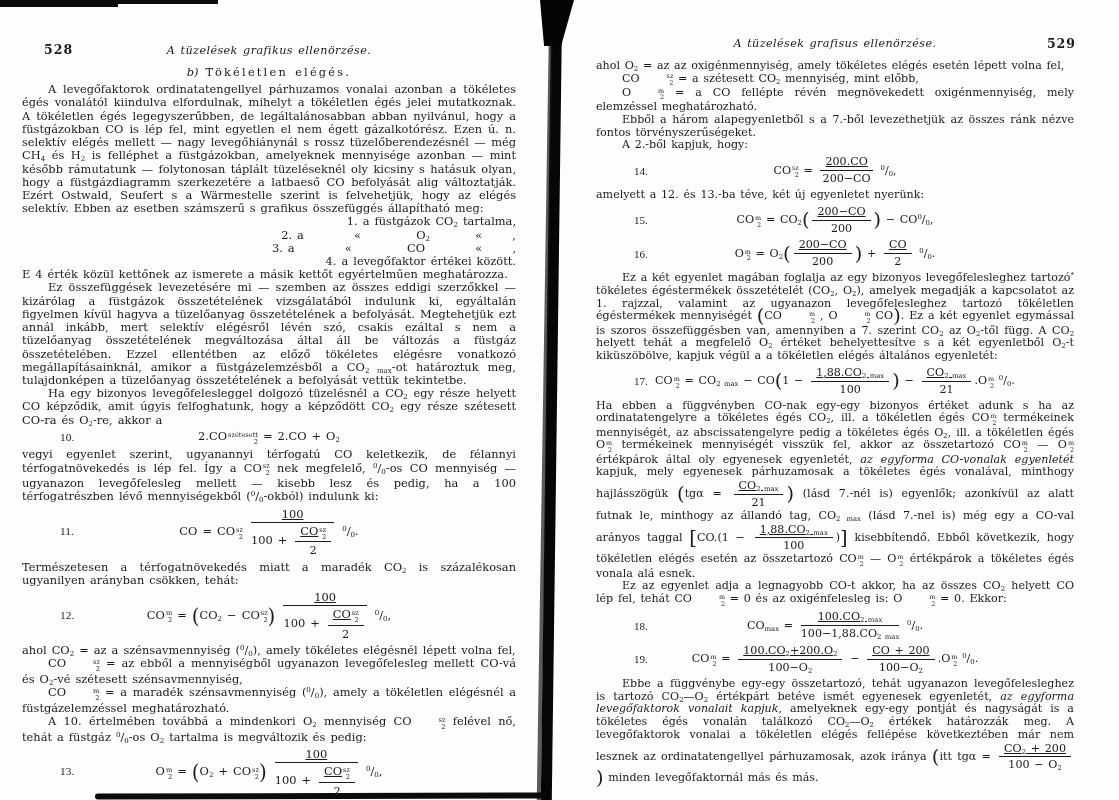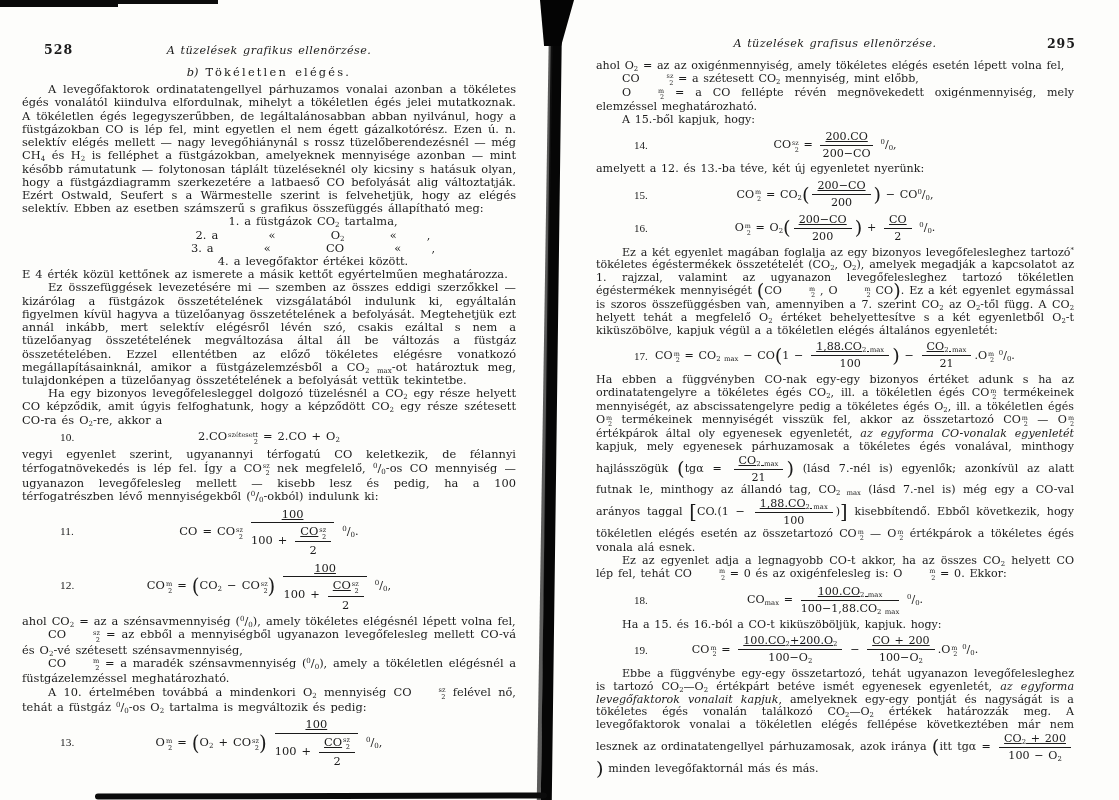--- a/index.html
+++ b/index.html
@@ -35,21 +35,21 @@
   .pgnum{position:absolute;top:-1px;font-style:normal;font-weight:bold;font-size:12.5px;letter-spacing:1px;}
   #page-left .pgnum{left:-6px;margin-left:28px;}
   #page-right .pgnum{right:-2px;}
 
   .heading{text-align:center;margin:1px 0 4px;}
   .heading em{margin-right:7px;}
   .heading .sp{letter-spacing:2.2px;margin-top:12px;}
 
   .page p{margin:0;}
   p.ind{text-indent:26px;}
-  .list{white-space:pre;margin-left:88px;text-align:center;}
+  .list{white-space:pre;margin-left:88px;text-align:right;}
 
   sub,sup{font-size:0.62em;line-height:0;}
   sup{vertical-align:0.55em;}
   sub{vertical-align:-0.3em;}
   em{font-style:italic;}
 
   .ss{display:inline-block;vertical-align:-0.55em;text-align:right;font-size:0.58em;line-height:1.05;margin-left:1px;}
   .ssup,.ssub{display:block;}
 
   .frac{display:inline-block;vertical-align:middle;text-align:center;margin:0 3px;line-height:1.25;text-indent:0;}
@@ -79,45 +79,46 @@
   <div class="pgbody">
       <div class="heading"><em>b)</em><span class="sp">Tökéletlen elégés.</span></div>
       <p class="ind">A levegőfaktorok ordinatatengellyel párhuzamos vonalai azonban a tökéletes égés vonalától kiindulva elfordulnak, mihelyt a tökéletlen égés jelei mutatkoznak. A tökéletlen égés legegyszerűbben, de legáltalánosabban abban nyilvánul, hogy a füstgázokban CO is lép fel, mint egyetlen el nem égett gázalkotórész. Ezen ú. n. selektív elégés mellett — nagy levegőhiánynál s rossz tüzelőberendezésnél — még CH<sub>4</sub> és H<sub>2</sub> is felléphet a füstgázokban, amelyeknek mennyisége azonban — mint később rámutatunk — folytonosan táplált tüzeléseknél oly kicsiny s hatásuk olyan, hogy a füstgázdiagramm szerkezetére a latbaeső CO befolyását alig változtatják. Ezért Ostwald, Seufert s a Wärmestelle szerint is felvehetjük, hogy az elégés selektív. Ebben az esetben számszerű s grafikus összefüggés állapítható meg:</p>
       <div class="list"><div>1. a füstgázok CO<sub>2</sub> tartalma,</div><div>2. a          «           O<sub>2</sub>         «      ,</div><div>3. a          «           CO          «      ,</div><div>4. a levegőfaktor értékei között.</div></div>
       <p>E 4 érték közül kettőnek az ismerete a másik kettőt egyértelműen meghatározza.</p>
       <p class="ind">Ez összefüggések levezetésére mi — szemben az összes eddigi szerzőkkel — kizárólag a füstgázok összetételének vizsgálatából indulunk ki, egyáltalán figyelmen kívül hagyva a tüzelőanyag összetételének a befolyását. Megtehetjük ezt annál inkább, mert selektív elégésről lévén szó, csakis ezáltal s nem a tüzelőanyag összetételének megváltozása által áll be változás a füstgáz összetételében. Ezzel ellentétben az előző tökéletes elégésre vonatkozó megállapításainknál, amikor a füstgázelemzésből a CO<sub>2 max</sub>-ot határoztuk meg, tulajdonképen a tüzelőanyag összetételének a befolyását vettük tekintetbe.</p>
       <p class="ind">Ha egy bizonyos levegőfelesleggel dolgozó tüzelésnél a CO<sub>2</sub> egy része helyett CO képződik, amit úgyis felfoghatunk, hogy a képződött CO<sub>2</sub> egy része szétesett CO-ra és O<sub>2</sub>-re, akkor a</p>
       <div class="eq"><span class="lbl">10.</span><span>2.CO<span class="ss"><span class="ssup">szétesett</span><span class="ssub">2</span></span>  = 2.CO + O<sub>2</sub></span></div>
       <p>vegyi egyenlet szerint, ugyanannyi térfogatú CO keletkezik, de félannyi térfogatnövekedés is lép fel. Így a CO<span class="ss"><span class="ssup">sz</span><span class="ssub">2</span></span> nek megfelelő, <sup>0</sup>/<sub>0</sub>-os CO mennyiség — ugyanazon levegőfelesleg mellett — kisebb lesz és pedig, ha a 100 térfogatrészben lévő mennyiségekből (<sup>0</sup>/<sub>0</sub>-okból) indulunk ki:</p>
       <div class="eq"><span class="lbl">11.</span><span>CO = CO<span class="ss"><span class="ssup">sz</span><span class="ssub">2</span></span> <span class="frac"><span class="fn">100</span><span class="fd">100 + <span class="frac"><span class="fn">CO<span class="ss"><span class="ssup">sz</span><span class="ssub">2</span></span></span><span class="fd">2</span></span></span></span> <sup>0</sup>/<sub>0</sub>.</span></div>
+      <p>Természetesen a térfogatnövekedés miatt a maradék CO<sub>2</sub> is százalékosan ugyanilyen arányban csökken, tehát:</p>
       <div class="eq"><span class="lbl">12.</span><span>CO<span class="ss"><span class="ssup">m</span><span class="ssub">2</span></span> = <span class="bigd">(</span>CO<sub>2</sub> − CO<span class="ss"><span class="ssup">sz</span><span class="ssub">2</span></span><span class="bigd">)</span> <span class="frac"><span class="fn">100</span><span class="fd">100 + <span class="frac"><span class="fn">CO<span class="ss"><span class="ssup">sz</span><span class="ssub">2</span></span></span><span class="fd">2</span></span></span></span> <sup>0</sup>/<sub>0</sub>,</span></div>
       <p>ahol CO<sub>2</sub> = az a szénsavmennyiség (<sup>0</sup>/<sub>0</sub>), amely tökéletes elégésnél lépett volna fel,</p>
       <p class="ind">CO<span class="ss"><span class="ssup">sz</span><span class="ssub">2</span></span> = az ebből a mennyiségből ugyanazon levegőfelesleg mellett CO-vá és O<sub>2</sub>-vé szétesett szénsavmennyiség,</p>
       <p class="ind">CO<span class="ss"><span class="ssup">m</span><span class="ssub">2</span></span> = a maradék szénsavmennyiség (<sup>0</sup>/<sub>0</sub>), amely a tökéletlen elégésnél a füstgázelemzéssel meghatározható.</p>
       <p class="ind">A 10. értelmében továbbá a mindenkori O<sub>2</sub> mennyiség CO<span class="ss"><span class="ssup">sz</span><span class="ssub">2</span></span> felével nő, tehát a füstgáz <sup>0</sup>/<sub>0</sub>-os O<sub>2</sub> tartalma is megváltozik és pedig:</p>
       <div class="eq"><span class="lbl">13.</span><span>O<span class="ss"><span class="ssup">m</span><span class="ssub">2</span></span> = <span class="bigd">(</span>O<sub>2</sub> + CO<span class="ss"><span class="ssup">sz</span><span class="ssub">2</span></span><span class="bigd">)</span> <span class="frac"><span class="fn">100</span><span class="fd">100 + <span class="frac"><span class="fn">CO<span class="ss"><span class="ssup">sz</span><span class="ssub">2</span></span></span><span class="fd">2</span></span></span></span> <sup>0</sup>/<sub>0</sub>,</span></div>
     </div>
 </div>
 
 <div class="page" id="page-right">
   <div class="pghead">
     <span>A tüzelések grafisus ellenörzése.</span>
-    <span class="pgnum">295</span>
+    <span class="pgnum">529</span>
   </div>
   <div class="pgbody">
       <p>ahol O<sub>2</sub> = az az oxigénmennyiség, amely tökéletes elégés esetén lépett volna fel,</p>
       <p class="ind">CO<span class="ss"><span class="ssup">sz</span><span class="ssub">2</span></span> = a szétesett CO<sub>2</sub> mennyiség, mint előbb,</p>
       <p class="ind">O<span class="ss"><span class="ssup">m</span><span class="ssub">2</span></span> = a CO fellépte révén megnövekedett oxigénmennyiség, mely elemzéssel meghatározható.</p>
-      <p class="ind">A 15.-ből kapjuk, hogy:</p>
+      <p class="ind">Ebből a három alapegyenletből s a 7.-ből levezethetjük az összes ránk nézve fontos törvényszerűségeket.</p>
+      <p class="ind">A 2.-ből kapjuk, hogy:</p>
       <div class="eq"><span class="lbl">14.</span><span>CO<span class="ss"><span class="ssup">sz</span><span class="ssub">2</span></span> = <span class="frac"><span class="fn">200.CO</span><span class="fd">200−CO</span></span> <sup>0</sup>/<sub>0</sub>,</span></div>
       <p>amelyett a 12. és 13.-ba téve, két új egyenletet nyerünk:</p>
       <div class="eq"><span class="lbl">15.</span><span>CO<span class="ss"><span class="ssup">m</span><span class="ssub">2</span></span> = CO<sub>2</sub><span class="bigd">(</span><span class="frac"><span class="fn">200−CO</span><span class="fd">200</span></span><span class="bigd">)</span> − CO<sup>0</sup>/<sub>0</sub>,</span></div>
       <div class="eq"><span class="lbl">16.</span><span>O<span class="ss"><span class="ssup">m</span><span class="ssub">2</span></span> = O<sub>2</sub><span class="bigd">(</span><span class="frac"><span class="fn">200−CO</span><span class="fd">200</span></span><span class="bigd">)</span> + <span class="frac"><span class="fn">CO</span><span class="fd">2</span></span> <sup>0</sup>/<sub>0</sub>.</span></div>
       <p class="ind">Ez a két egyenlet magában foglalja az egy bizonyos levegőfelesleghez tartozó<sup>*</sup> tökéletes égéstermékek összetételét (CO<sub>2</sub>, O<sub>2</sub>), amelyek megadják a kapcsolatot az 1. rajzzal, valamint az ugyanazon levegőfelesleghez tartozó tökéletlen égéstermékek mennyiségét <span class="bigd">(</span>CO<span class="ss"><span class="ssup">m</span><span class="ssub">2</span></span> , O<span class="ss"><span class="ssup">m</span><span class="ssub">2</span></span> CO<span class="bigd">)</span>. Ez a két egyenlet egymással is szoros összefüggésben van, amennyiben a 7. szerint CO<sub>2</sub> az O<sub>2</sub>-től függ. A CO<sub>2</sub> helyett tehát a megfelelő O<sub>2</sub> értéket behelyettesítve s a két egyenletből O<sub>2</sub>-t kiküszöbölve, kapjuk végül a a tökéletlen elégés általános egyenletét:</p>
       <div class="eq"><span class="lbl">17.</span><span>CO<span class="ss"><span class="ssup">m</span><span class="ssub">2</span></span> = CO<sub>2 max</sub> − CO<span class="bigd">(</span>1 − <span class="frac"><span class="fn">1,88.CO<sub>2 max</sub></span><span class="fd">100</span></span><span class="bigd">)</span> − <span class="frac"><span class="fn">CO<sub>2 max</sub></span><span class="fd">21</span></span>.O<span class="ss"><span class="ssup">m</span><span class="ssub">2</span></span>  <sup>0</sup>/<sub>0</sub>.</span></div>
       <p>Ha ebben a függvényben CO-nak egy-egy bizonyos értéket adunk s ha az ordinatatengelyre a tökéletes égés CO<sub>2</sub>, ill. a tökéletlen égés CO<span class="ss"><span class="ssup">m</span><span class="ssub">2</span></span> termékeinek mennyiségét, az abscissatengelyre pedig a tökéletes égés O<sub>2</sub>, ill. a tökéletlen égés O<span class="ss"><span class="ssup">m</span><span class="ssub">2</span></span> termékeinek mennyiségét visszük fel, akkor az összetartozó CO<span class="ss"><span class="ssup">m</span><span class="ssub">2</span></span> — O<span class="ss"><span class="ssup">m</span><span class="ssub">2</span></span> értékpárok által oly egyenesek egyenletét, <em>az egyforma CO-vonalak egyenletét</em> kapjuk, mely egyenesek párhuzamosak a tökéletes égés vonalával, minthogy hajlásszögük <span class="bigd">(</span>tgα = <span class="frac"><span class="fn">CO<sub>2 max</sub></span><span class="fd">21</span></span><span class="bigd">)</span> (lásd 7.-nél is) egyenlők; azonkívül az alatt futnak le, minthogy az állandó tag, CO<sub>2 max</sub> (lásd 7.-nel is) még egy a CO-val arányos taggal <span class="bigd">[</span>CO.(1 − <span class="frac"><span class="fn">1,88.CO<sub>2 max</sub></span><span class="fd">100</span></span>)<span class="bigd">]</span> kisebbítendő. Ebből következik, hogy tökéletlen elégés esetén az összetartozó CO<span class="ss"><span class="ssup">m</span><span class="ssub">2</span></span> — O<span class="ss"><span class="ssup">m</span><span class="ssub">2</span></span> értékpárok a tökéletes égés vonala alá esnek.</p>
       <p class="ind">Ez az egyenlet adja a legnagyobb CO-t akkor, ha az összes CO<sub>2</sub> helyett CO lép fel, tehát CO<span class="ss"><span class="ssup">m</span><span class="ssub">2</span></span> = 0 és az oxigénfelesleg is: O<span class="ss"><span class="ssup">m</span><span class="ssub">2</span></span> = 0. Ekkor:</p>
       <div class="eq"><span class="lbl">18.</span><span>CO<sub>max</sub> = <span class="frac"><span class="fn">100.CO<sub>2 max</sub></span><span class="fd">100−1,88.CO<sub>2 max</sub></span></span> <sup>0</sup>/<sub>0</sub>.</span></div>
-      <p class="ind">Ha a 15. és 16.-ból a CO-t kiküszöböljük, kapjuk. hogy:</p>
       <div class="eq"><span class="lbl">19.</span><span>CO<span class="ss"><span class="ssup">m</span><span class="ssub">2</span></span> = <span class="frac"><span class="fn">100.CO<sub>2</sub>+200.O<sub>2</sub></span><span class="fd">100−O<sub>2</sub></span></span> − <span class="frac"><span class="fn">CO + 200</span><span class="fd">100−O<sub>2</sub></span></span>.O<span class="ss"><span class="ssup">m</span><span class="ssub">2</span></span> <sup>0</sup>/<sub>0</sub>.</span></div>
       <p class="ind">Ebbe a függvénybe egy-egy összetartozó, tehát ugyanazon levegőfelesleghez is tartozó CO<sub>2</sub>—O<sub>2</sub> értékpárt betéve ismét egyenesek egyenletét, <em>az egyforma levegőfaktorok vonalait kapjuk</em>, amelyeknek egy-egy pontját és nagyságát is a tökéletes égés vonalán találkozó CO<sub>2</sub>—O<sub>2</sub> értékek határozzák meg. A levegőfaktorok vonalai a tökéletlen elégés fellépése következtében már nem lesznek az ordinatatengellyel párhuzamosak, azok iránya <span class="bigd">(</span>itt tgα = <span class="frac"><span class="fn">CO<sub>2</sub> + 200</span><span class="fd">100 − O<sub>2</sub></span></span><span class="bigd">)</span> minden levegőfaktornál más és más.</p>
     </div>
 </div>
 
 </body></html>

